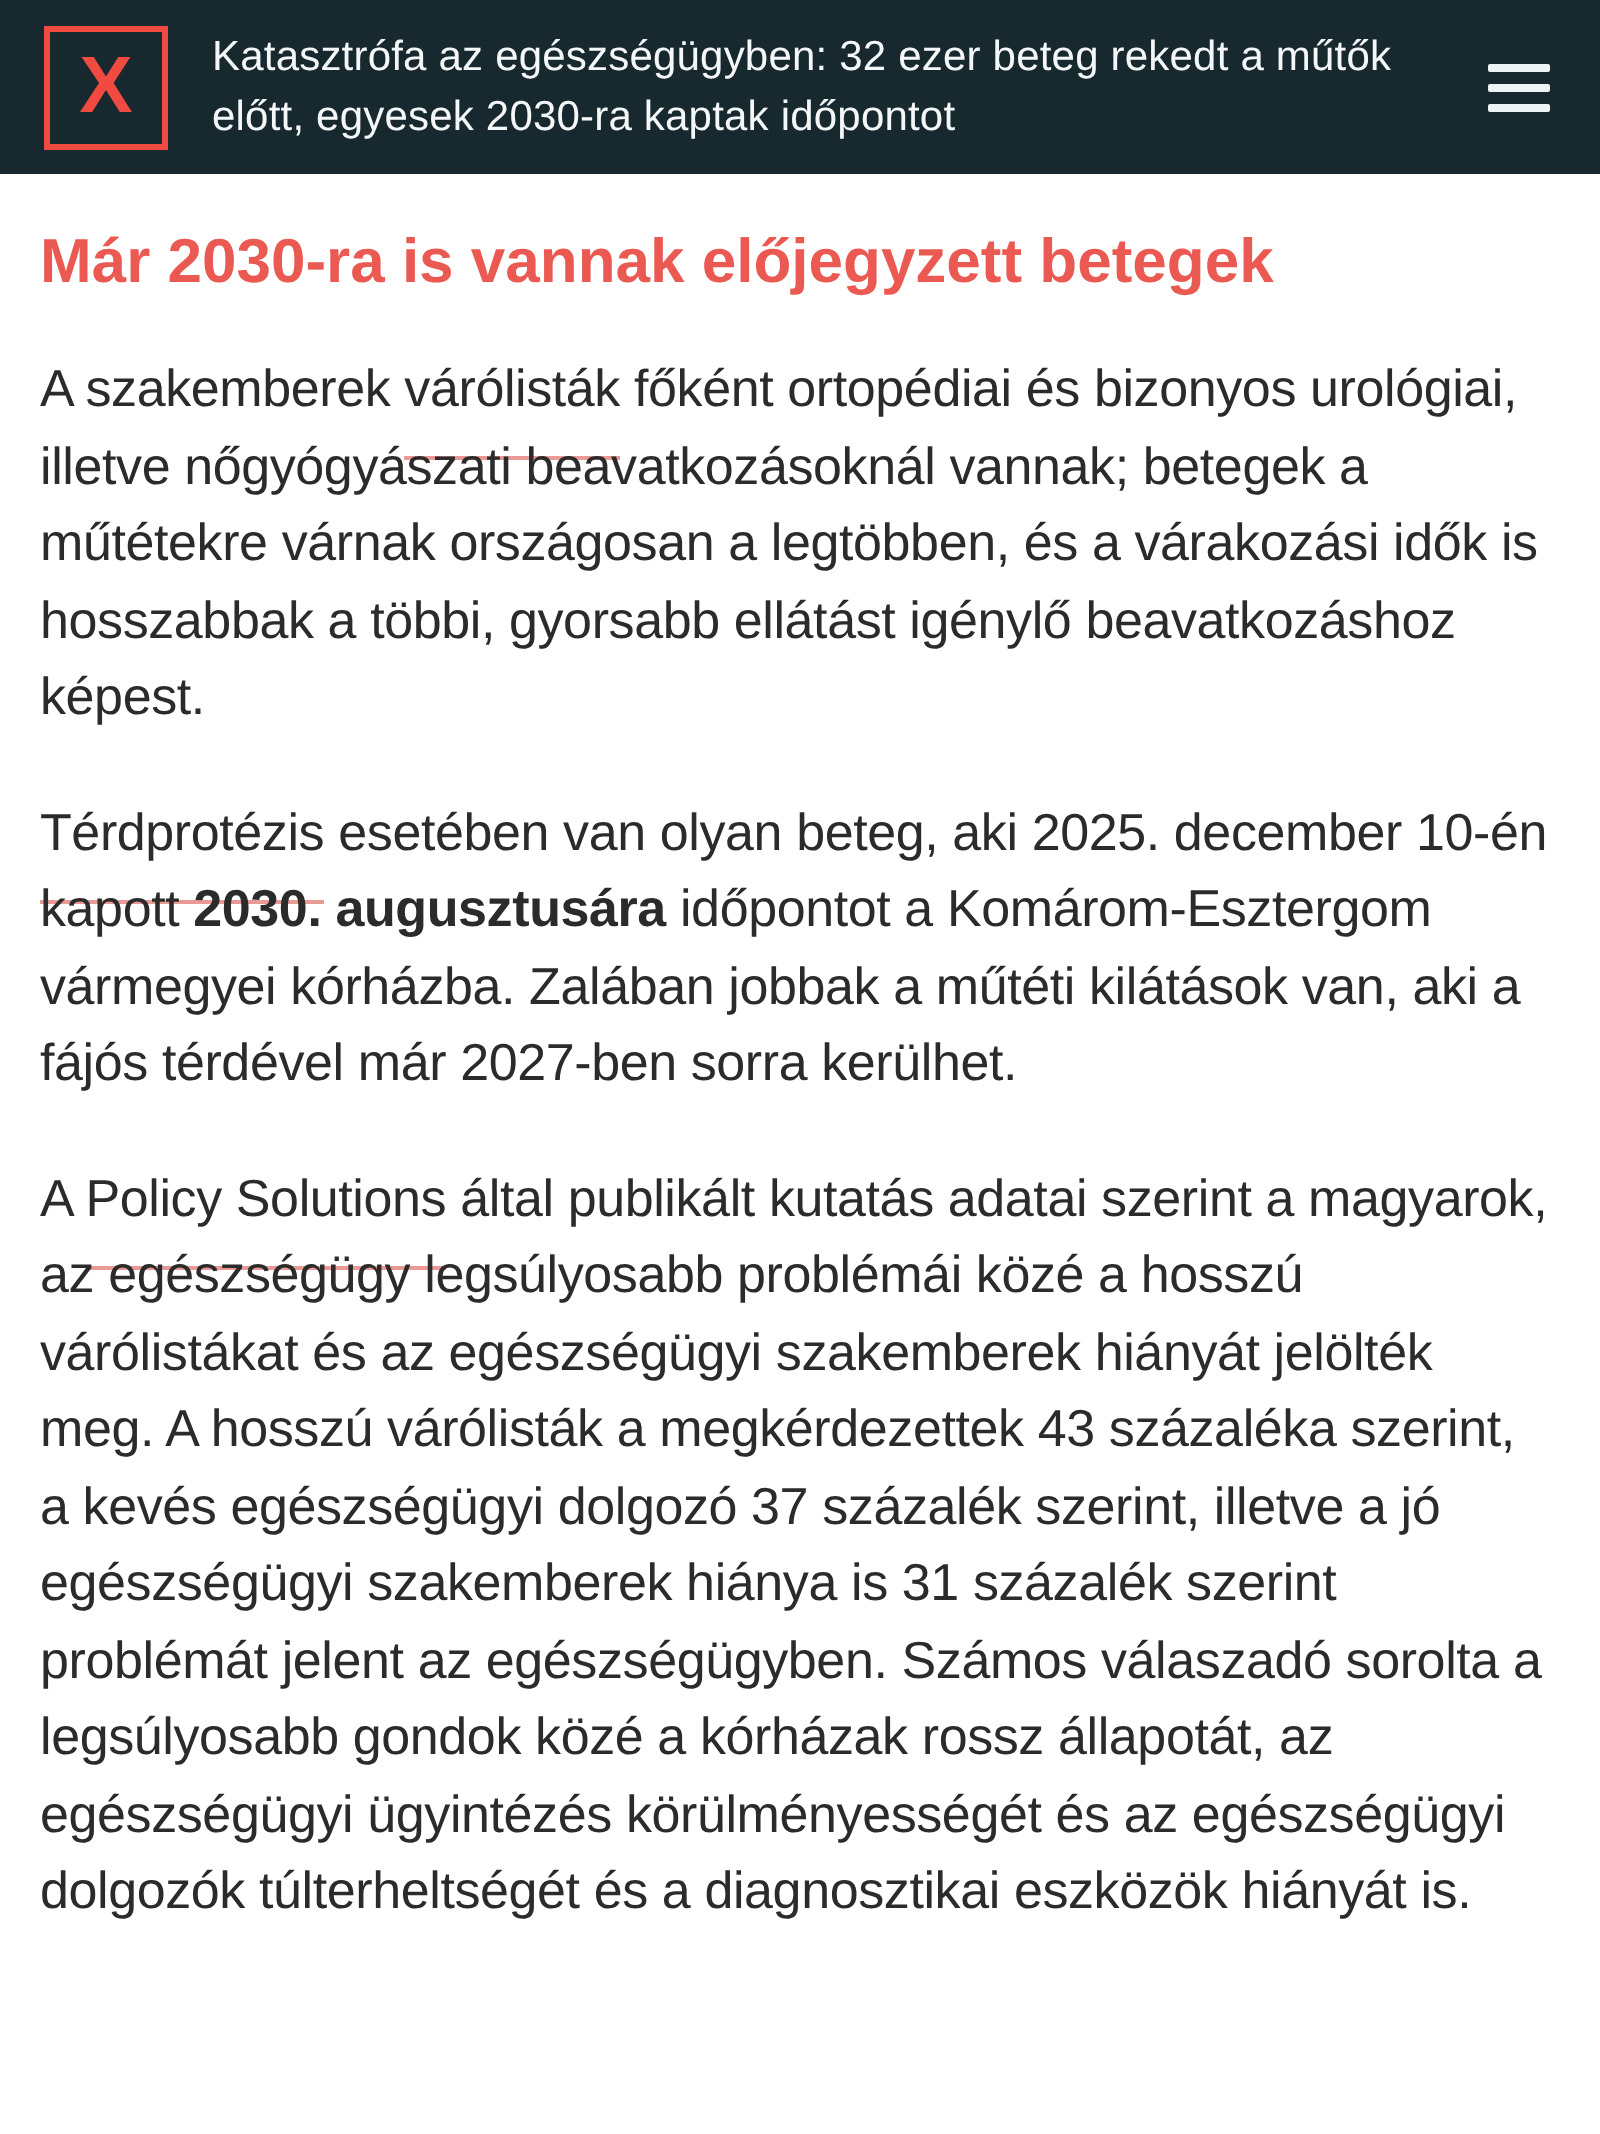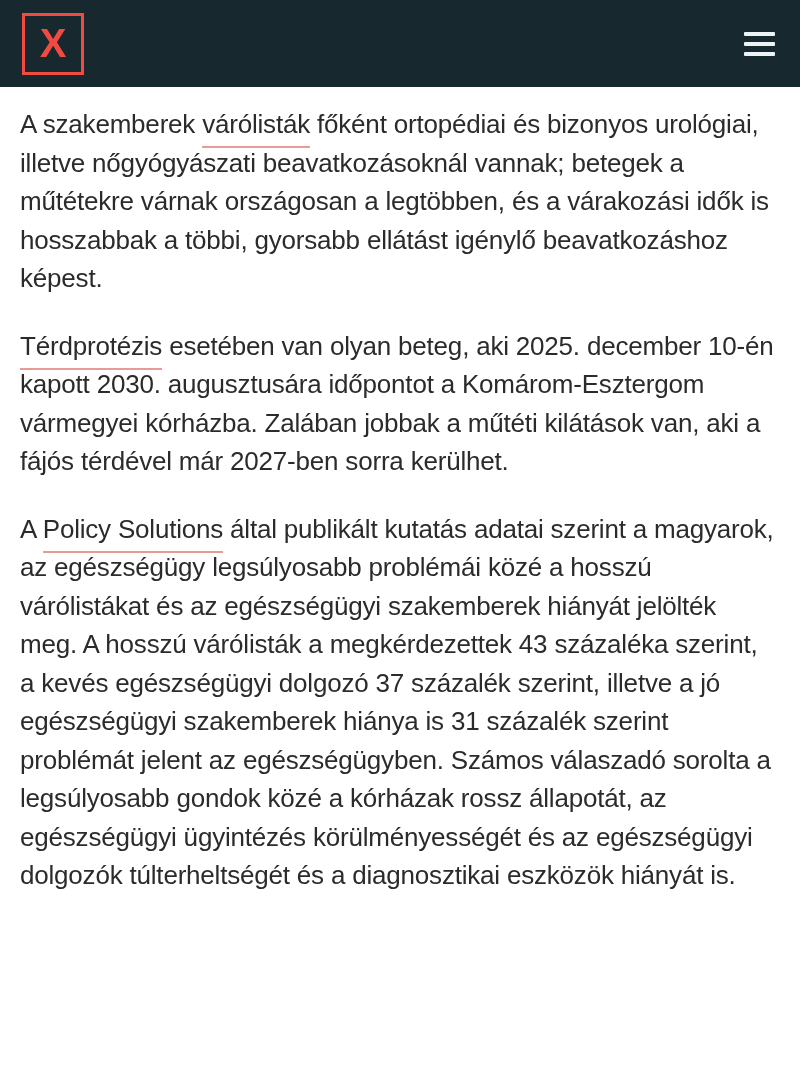--- a/index.html
+++ b/index.html
@@ -86,41 +86,43 @@
     line-height: 38.5px;
     font-weight: 400;
     margin-bottom: 29px;
     max-width: 756px;
     letter-spacing: -0.2px;
   }
   .inline-link {
     color: #2B2B2B;
     text-decoration: none;
     border-bottom: 2px solid #E99A94;
-    padding-bottom: 7px;
+    padding-bottom: 19px;
     cursor: pointer;
   }
-  .bold-text { font-weight: 400; }
+  .bold-text { font-weight: 700; }
 </style>
 </head>
 <body>
 
 <header class="app-header">
   <a class="logo-box">
     <span class="logo-x">X</span>
   </a>
+  <div class="header-title">Katasztrófa az egészségügyben: 32 ezer beteg rekedt a műtők előtt, egyesek 2030-ra kaptak időpontot</div>
   <button class="menu-button">
     <span class="bar"></span>
     <span class="bar"></span>
     <span class="bar"></span>
   </button>
 </header>
 
 <main class="article">
 
+  <h1 class="headline">Már 2030-ra is vannak előjegyzett betegek</h1>
 
   <p class="para"><span>A szakemberek </span><a class="inline-link">várólisták</a><span> főként ortopédiai és bizonyos urológiai, illetve nőgyógyászati beavatkozásoknál vannak; betegek a műtétekre várnak országosan a legtöbben, és a várakozási idők is hosszabbak a többi, gyorsabb ellátást igénylő beavatkozáshoz képest.</span></p>
 
   <p class="para"><a class="inline-link">Térdprotézis</a><span> esetében van olyan beteg, aki 2025. december 10-én kapott </span><span class="bold-text">2030. augusztusára</span><span> időpontot a Komárom-Esztergom vármegyei kórházba. Zalában jobbak a műtéti kilátások van, aki a fájós térdével már 2027-ben sorra kerülhet.</span></p>
 
   <p class="para"><span>A </span><a class="inline-link">Policy Solutions</a><span> által publikált kutatás adatai szerint a magyarok, az egészségügy legsúlyosabb problémái közé a hosszú várólistákat és az egészségügyi szakemberek hiányát jelölték meg. A hosszú várólisták a megkérdezettek 43 százaléka szerint, a kevés egészségügyi dolgozó 37 százalék szerint, illetve a jó egészségügyi szakemberek hiánya is 31 százalék szerint problémát jelent az egészségügyben. Számos válaszadó sorolta a legsúlyosabb gondok közé a kórházak rossz állapotát, az egészségügyi ügyintézés körülményességét és az egészségügyi dolgozók túlterheltségét  és a diagnosztikai eszközök hiányát is.</span></p>
 
 </main>
 
 </body></html>

